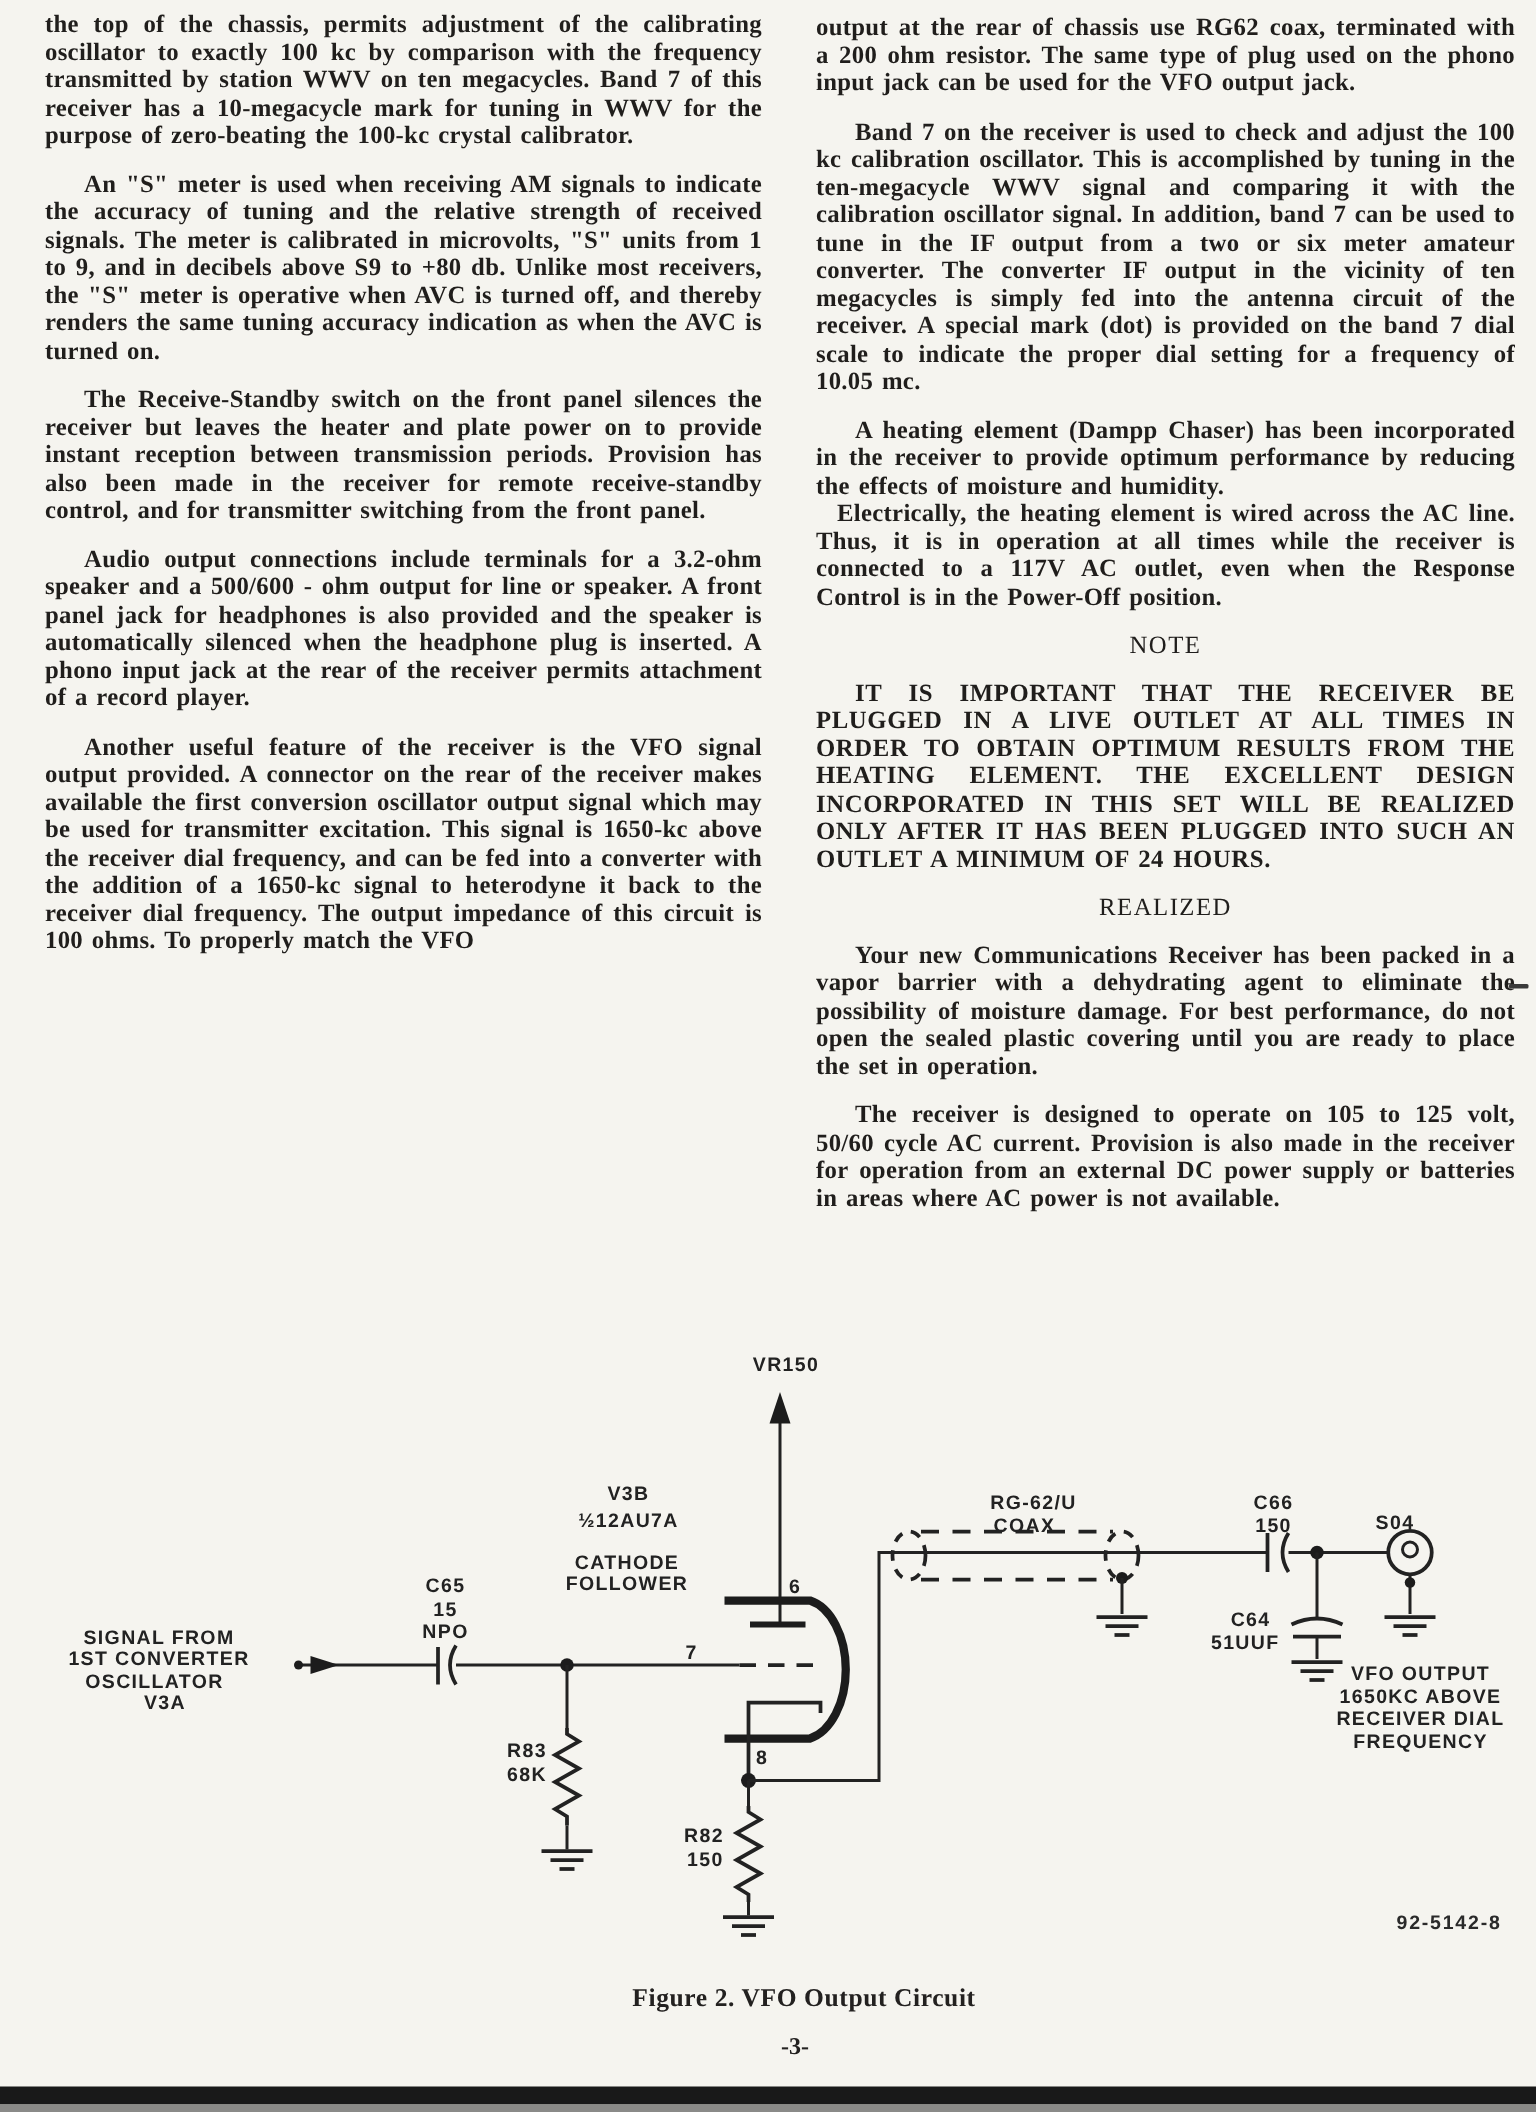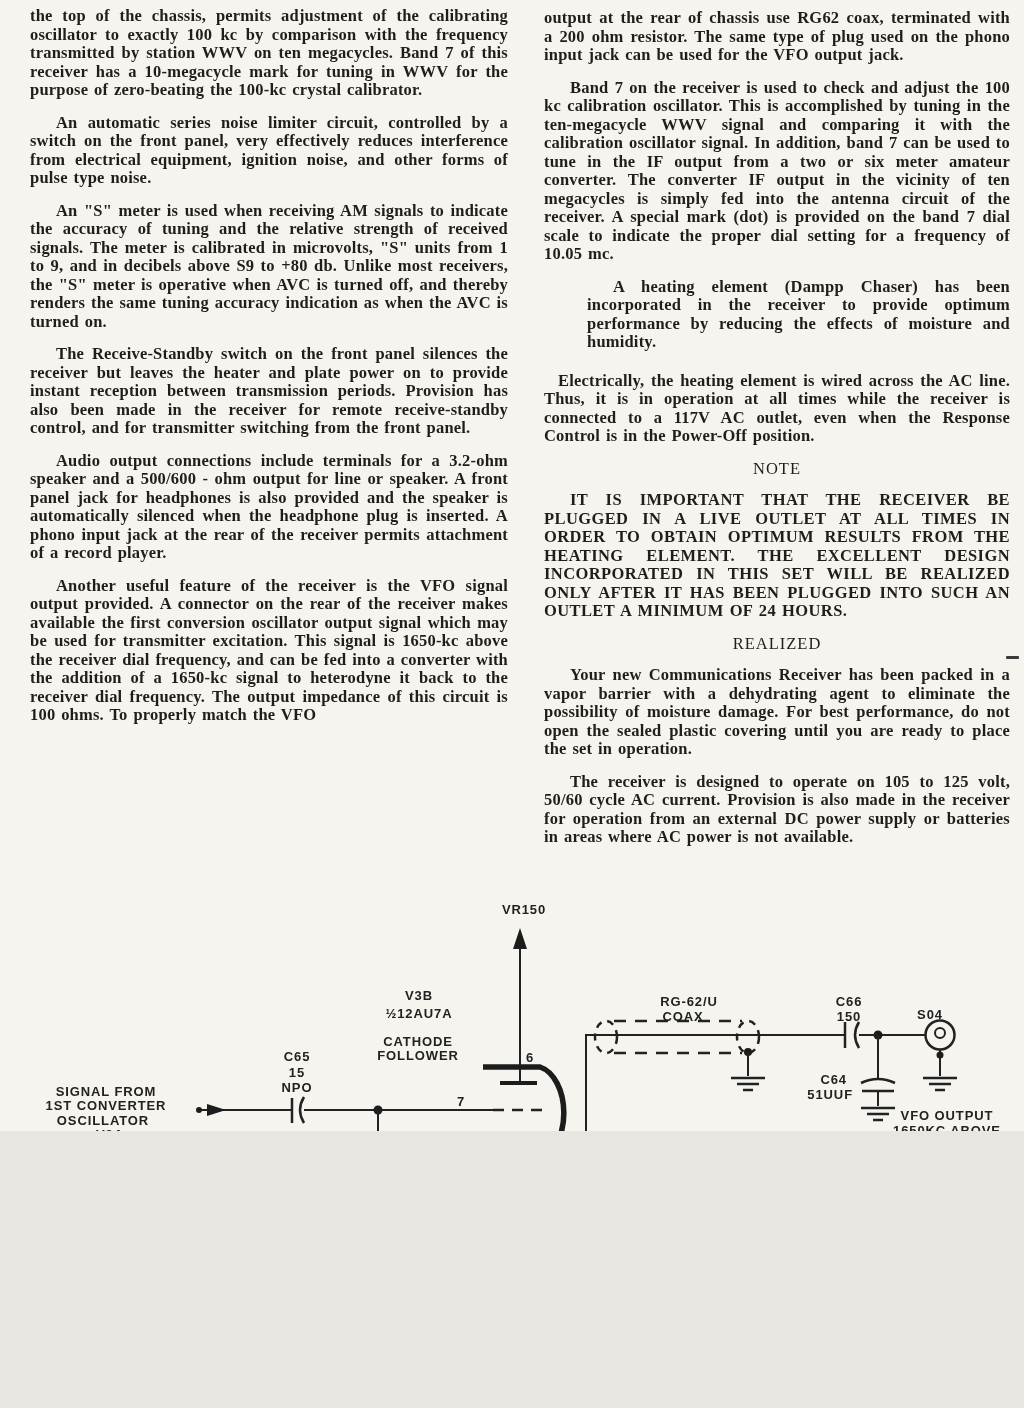--- a/index.html
+++ b/index.html
@@ -1,31 +1,31 @@
 <!DOCTYPE html>
 <html><head>
 <meta charset="utf-8">
 <style>
   html,body{margin:0;padding:0;background:#e8e6e1;}
   .page{
     position:relative;
-    width:1024px;height:1131px;
+    width:1024px;height:1408px;
     background:#f5f4ef;
     font-family:"Liberation Serif", serif;
     color:#201e1c;
     overflow:hidden;
   }
   .col{position:absolute;font-size:16.5px;line-height:18.5px;font-weight:700;
        letter-spacing:0.2px;word-spacing:1.5px;}
   .col-left{left:30px;top:7px;width:478px;}
   .col-right{left:544px;top:9px;width:466px;}
   .col p{margin:0 0 14px;text-align:justify;text-indent:26px;}
   .col p.cont{text-indent:0;}
-  .col p.nogap{margin-bottom:0;margin-left:43px;}
-  .col p.follow{text-indent:14px;margin-top:20px;}
+  .col p.nogap{margin-bottom:0;}
+  .col p.follow{text-indent:14px;}
   .chead{text-align:center;font-weight:400;font-size:16.5px;letter-spacing:1px;
          margin:2px 0 13px;}
   .caps{letter-spacing:0.4px;}
   
   .diagram{position:absolute;left:0;top:880px;}
   .dlabel{font:700 13px "Liberation Sans", sans-serif;letter-spacing:0.9px;fill:#222;}
   .dsmall{font:700 13px "Liberation Sans", sans-serif;letter-spacing:0.6px;fill:#222;}
   .dwg{font:700 13px "Liberation Sans", sans-serif;letter-spacing:1.2px;fill:#2a2a2a;}
   .wire{stroke:#222;stroke-width:2;fill:none;}
   .wire25{stroke:#222;stroke-width:2.5;fill:none;}
@@ -40,21 +40,20 @@
   .bottom-bar{position:absolute;left:0;top:1391px;width:1024px;height:12px;background:#191919;}
   .bottom-bar2{position:absolute;left:0;top:1403px;width:1024px;height:5px;background:#8a8a88;}
 </style>
 </head>
 <body>
 
 <div class="page">
 
   <div class="col col-left">
     <p class="cont">the top of the chassis, permits adjustment of the calibrating oscillator to exactly 100 kc by comparison with the frequency transmitted by station WWV on ten megacycles.  Band 7 of this receiver has a 10-megacycle mark for tuning in WWV for the purpose of zero-beating the 100-kc crystal calibrator.</p>
-    <p>An automatic series noise limiter circuit, controlled by a switch on the front panel, very effectively reduces interference from electrical equipment, ignition noise, and other forms of pulse type noise.</p>
     <p>An "S" meter is used when receiving AM signals to indicate the accuracy of tuning and the relative strength of received signals.  The meter is calibrated in microvolts, "S" units from 1 to 9, and in decibels above S9 to +80 db.  Unlike most receivers, the "S" meter is operative when AVC is turned off, and thereby renders the same tuning accuracy indication as when the AVC is turned on.</p>
     <p>The Receive-Standby switch on the front panel silences the receiver but leaves the heater and plate power on to provide instant reception between transmission periods.  Provision has also been made in the receiver for remote receive-standby control, and for transmitter switching from the front panel.</p>
     <p>Audio output connections include terminals for a 3.2-ohm speaker and a 500/600 - ohm output for line or speaker.  A front panel jack for headphones is also provided and the speaker is automatically silenced when the headphone plug is inserted.  A phono input jack at the rear of the receiver permits attachment of a record player.</p>
     <p>Another useful feature of the receiver is the VFO signal output provided.  A connector on the rear of the receiver makes available the first conversion oscillator output signal which may be used for transmitter excitation.  This signal is 1650-kc above the receiver dial frequency, and can be fed into a converter with the addition of a 1650-kc signal to heterodyne it back to the receiver dial frequency.  The output impedance of this circuit is 100 ohms.  To properly match the VFO</p>
   </div>
 
   <div class="col col-right">
     <p class="cont">output at the rear of chassis use RG62 coax, terminated with a 200 ohm resistor.  The same type of plug used on the phono input jack can be used for the VFO output jack.</p>
     <p>Band 7 on the receiver is used to check and adjust the 100 kc calibration oscillator.  This is accomplished by tuning in the ten-megacycle WWV signal and comparing it with the calibration oscillator signal.  In addition, band 7 can be used to tune in the IF output from a two or six meter amateur converter.  The converter IF output in the vicinity of ten megacycles is simply fed into the antenna circuit of the receiver.  A special mark (dot) is provided on the band 7 dial scale to indicate the proper dial setting for a frequency of 10.05 mc.</p>
     <p class="nogap">A heating element (Dampp Chaser) has been incorporated in the receiver to provide optimum performance by reducing the effects of moisture and humidity.</p>

